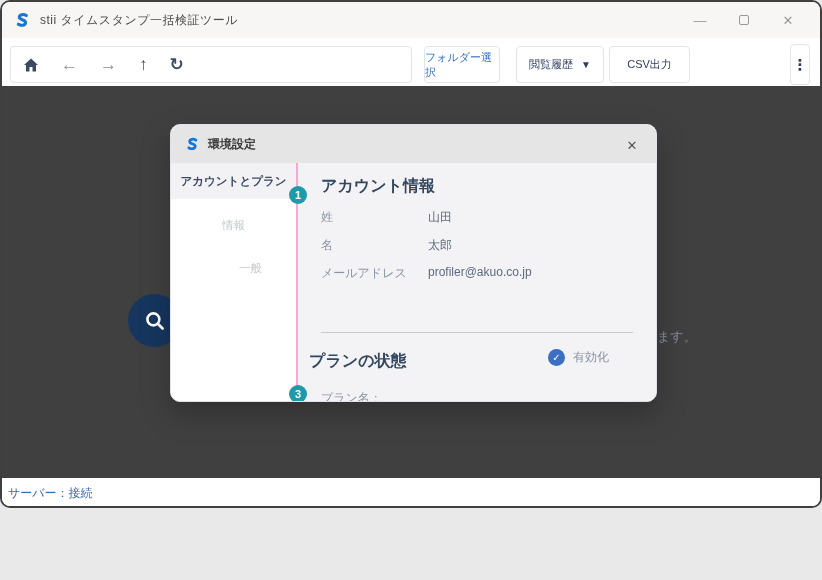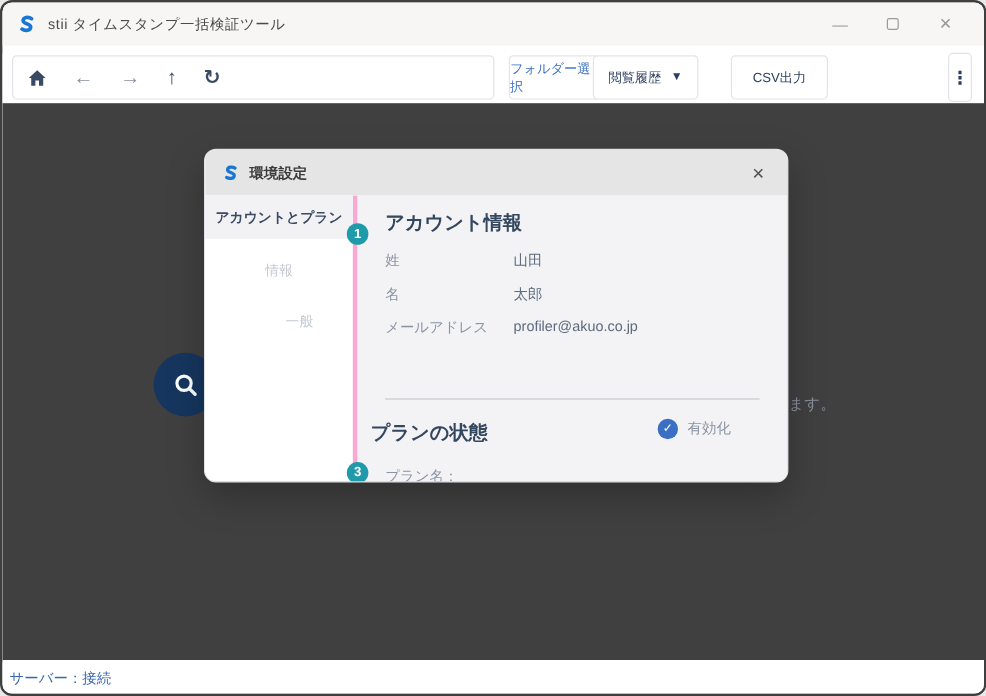--- a/index.html
+++ b/index.html
@@ -1,20 +1,20 @@
 <!DOCTYPE html>
 <html><head>
 <meta charset="utf-8">
 <style>
   * { box-sizing: border-box; }
   html,body { margin:0; padding:0; background:#e9e9e9; }
   body { font-family:"Liberation Sans","DejaVu Sans",sans-serif; }
 
   .window {
-    position:relative; width:822px; height:580px;
+    position:relative; width:822px; height:508px;
     background:#ffffff; border:2px solid #3f3f3f; border-radius:10px;
     overflow:hidden;
   }
 
   
   .titlebar {
     position:absolute; left:0; top:0; right:0; height:36px;
     background:#f7f6f5; display:flex; align-items:center; padding:0 12px;
   }
   .titlebar .logo { width:17px; height:17px; flex:0 0 auto; }
@@ -70,21 +70,21 @@
   }
   .dlg-header { position:absolute; left:0; top:0; right:0; height:38px;
     display:flex; align-items:center; padding:0 14px; background:#e5e5e5; }
   .dlg-header .logo { width:15px; height:15px; }
   .dlg-title { margin-left:8px; font-size:12px; color:#3b3b3b; font-weight:bold; }
   .dlg-close { position:absolute; right:12px; top:8px; width:24px; height:24px;
     display:flex; align-items:center; justify-content:center;
     color:#555; font-size:13px; cursor:pointer; }
 
   .dlg-body { position:absolute; left:0; top:38px; right:0; bottom:0; display:flex; }
-  .dlg-side { width:127px; background:#fff; border-right:4px solid #f9a8d4; }
+  .dlg-side { width:127px; background:#fff; border-right:2px solid #f9a8d4; }
   .dlg-tab { height:36px; display:flex; align-items:center; justify-content:center;
     font-size:11.5px; color:#c3c9d2; cursor:pointer; }
   .dlg-tab.active { background:#f2f2f5; color:#3a4a63; font-weight:bold; }
   .dlg-tab.t2 { margin-top:8px;text-align:right; }
   .dlg-tab.t3 { margin-top:7px;margin-left:34px; }
   .dlg-content { flex:1; background:#f3f3f6; position:relative; }
 
   .badge {
     position:absolute; width:18px; height:18px; border-radius:50%;
     background:#1f9aab; color:#fff; font-size:11px; font-weight:bold;
@@ -140,21 +140,21 @@
         <path d="M8 1.5 L15 8 H13 V14.5 H9.5 V10 H6.5 V14.5 H3 V8 H1 Z" fill="#3b4a63"></path>
       </svg>
       <span class="nav-icon">←</span>
       <span class="nav-icon">→</span>
       <span class="nav-icon dark">↑</span>
       <span class="nav-icon dark">↻</span>
     </div>
     <div class="tb-btn blue" style="left:422px; width:76px;">
       <span>フォルダー選択</span>
     </div>
-    <div class="tb-btn" style="left:492px; width:88px;">
+    <div class="tb-btn" style="left:514px; width:88px;">
       <span>閲覧履歴</span>
       <span class="caret">▼</span>
     </div>
     <div class="tb-btn" style="left:607px; width:81px;">
       <span>CSV出力</span>
     </div>
     <div class="kebab">
       <span>⋮</span>
     </div>
   </div>

